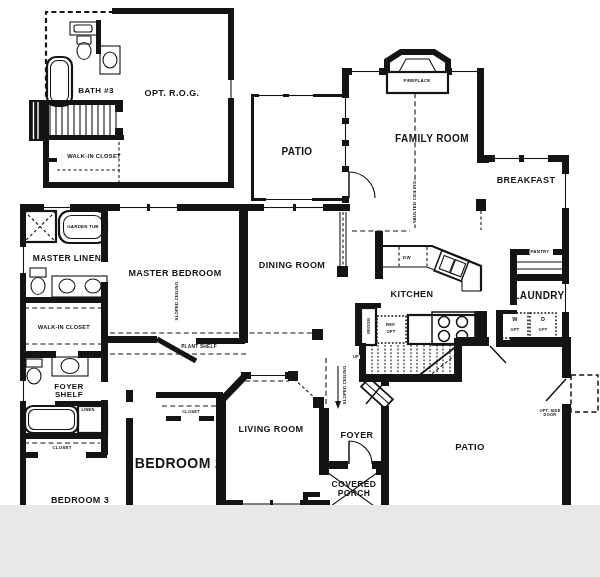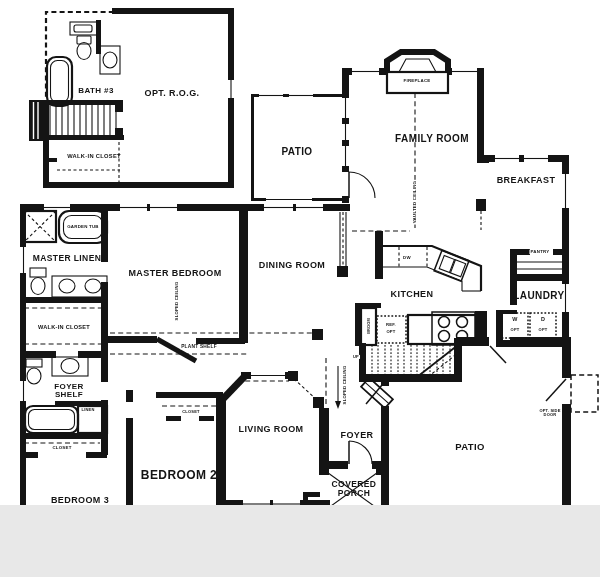--- a/index.html
+++ b/index.html
@@ -368,21 +368,21 @@
 <div class="lbl" style="left:67px;top:258px;font-size:8.5px">MASTER LINEN</div>
 <div class="lbl" style="left:64px;top:328px;font-size:8px;--sc:.7">WALK-IN CLOSET</div>
 <div class="lbl bg" style="left:199px;top:347px;font-size:8px;--sc:.6">PLANT SHELF</div>
 <div class="lbl" style="left:69px;top:391px;font-size:8px">
   <span>FOYER</span><br>
   <span>SHELF</span>
 </div>
 <div class="lbl" style="left:88px;top:410px;font-size:8px;--sc:.5">LINEN</div>
 <div class="lbl" style="left:62px;top:448px;font-size:8px;--sc:.55">CLOSET</div>
 <div class="lbl" style="left:80px;top:501px;font-size:9px">BEDROOM 3</div>
-<div class="lbl" style="left:179px;top:475px;font-size:12px">BEDROOM 2</div>
+<div class="lbl" style="left:179px;top:463px;font-size:14px">BEDROOM 2</div>
 <div class="lbl bg" style="left:191px;top:412px;font-size:8px;--sc:.5">CLOSET</div>
 <div class="lbl" style="left:271px;top:430px;font-size:9px">LIVING ROOM</div>
 <div class="lbl" style="left:357px;top:436px;font-size:9px">FOYER</div>
 <div class="lbl" style="left:354px;top:489px;font-size:8.5px">
   <span>COVERED</span><br>
   <span>PORCH</span>
 </div>
 <div class="lbl" style="left:470px;top:447px;font-size:9.5px">PATIO</div>
 <div class="lbl bg" style="left:550px;top:413px;font-size:8px;--sc:.5">
   <span>OPT. SIDE</span><br>

